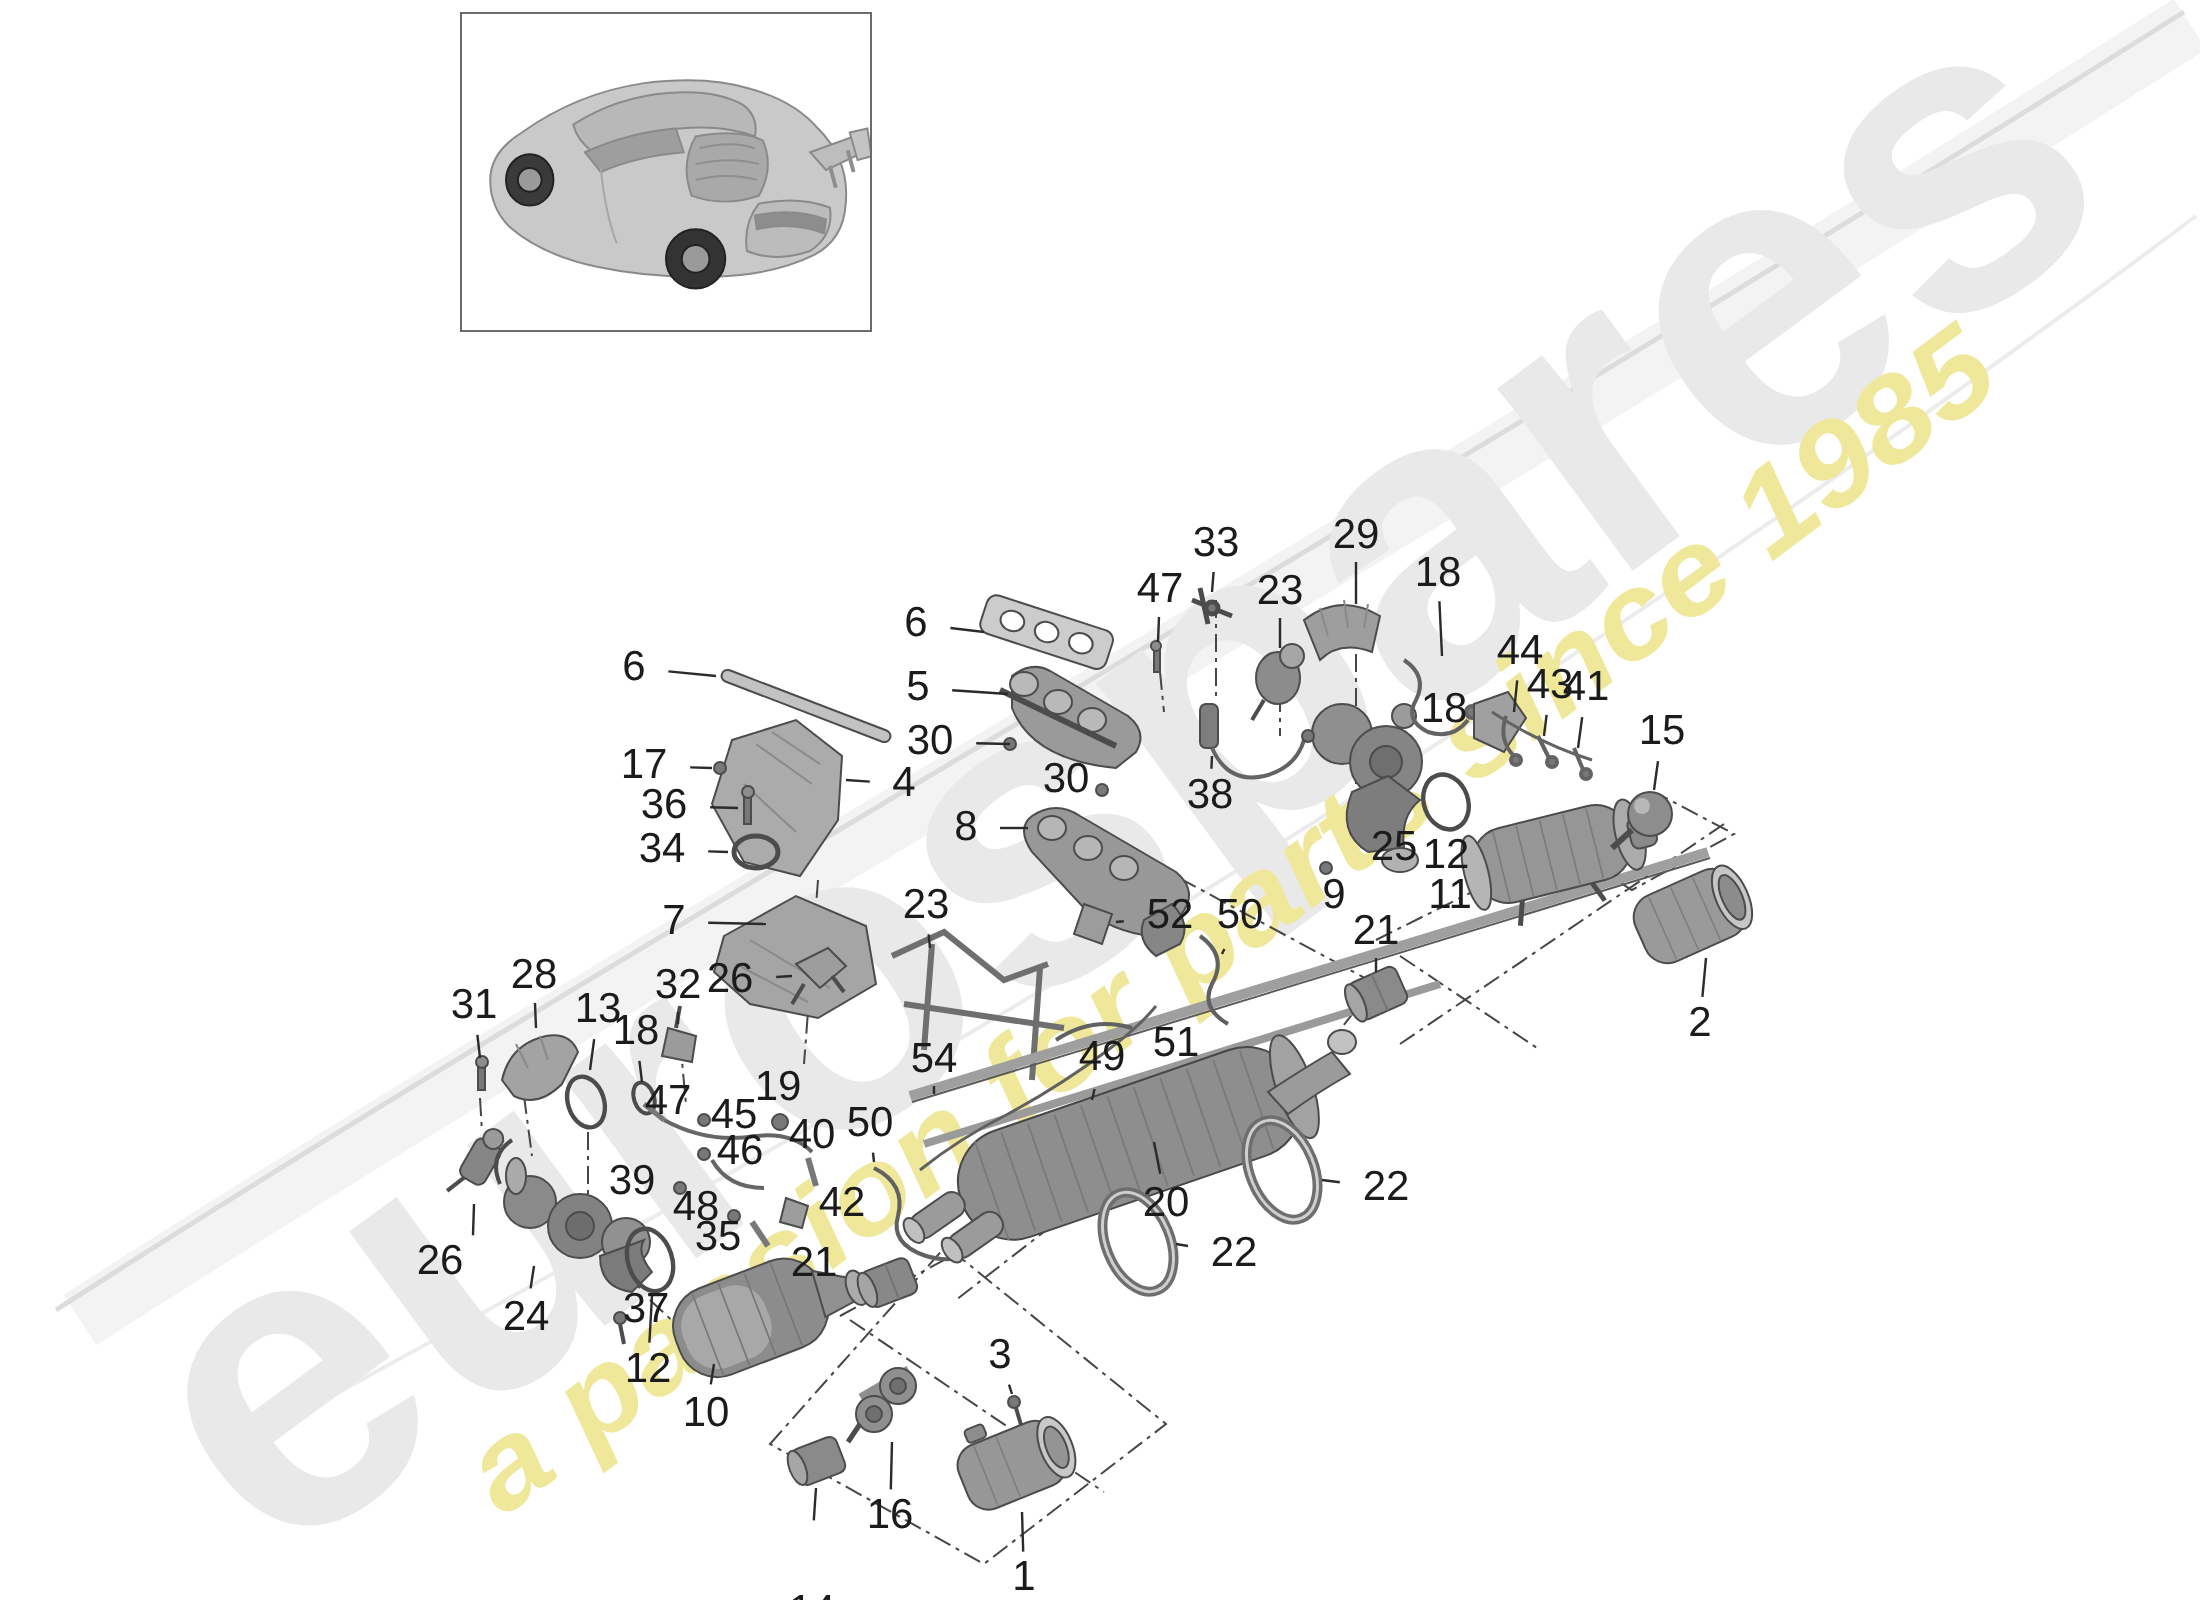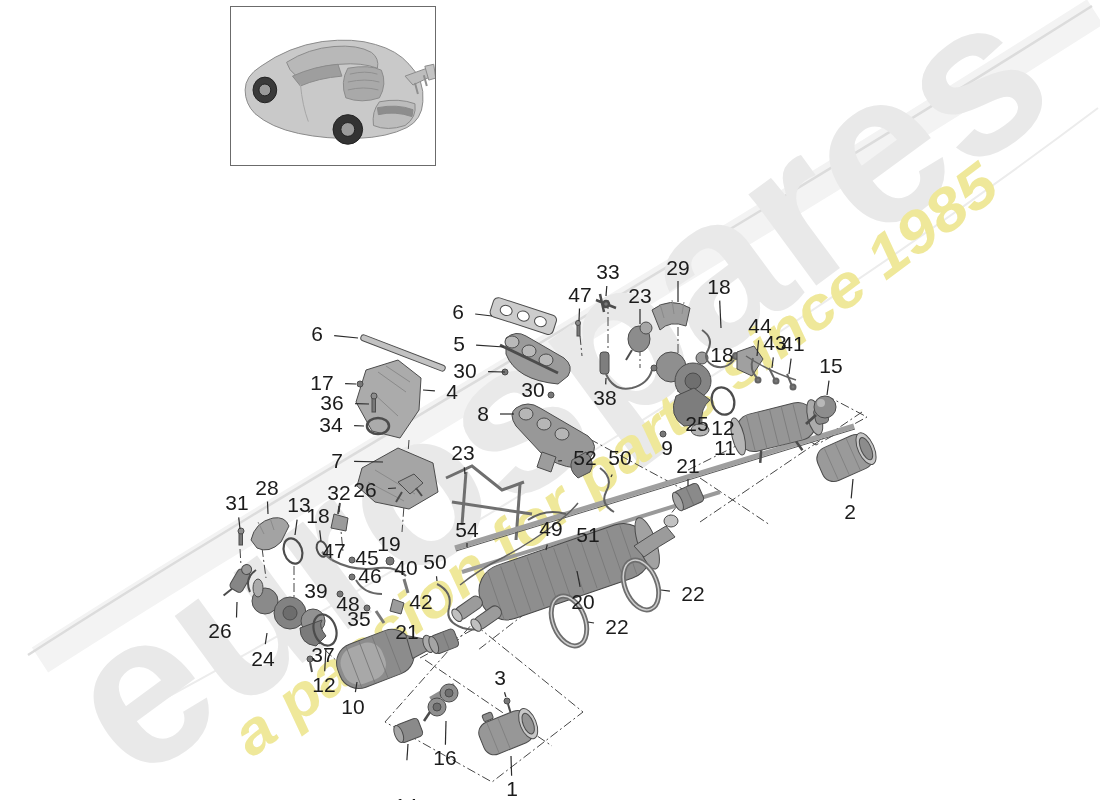--- a/index.html
+++ b/index.html
@@ -395,21 +395,21 @@
       <div class="callout" style="left: 725px; top: 448px;">11</div>
       <div class="callout" style="left: 850px; top: 512px;">2</div>
       <div class="callout" style="left: 688px; top: 466px;">21</div>
       <div class="callout" style="left: 337px; top: 461px;">7</div>
       <div class="callout" style="left: 463px; top: 453px;">23</div>
       <div class="callout" style="left: 365px; top: 490px;">26</div>
       <div class="callout" style="left: 585px; top: 458px;">52</div>
       <div class="callout" style="left: 620px; top: 458px;">50</div>
       <div class="callout" style="left: 467px; top: 530px;">54</div>
       <div class="callout" style="left: 551px; top: 529px;">49</div>
-      <div class="callout" style="left: 588px; top: 535px;">51</div>
+      <div class="callout" style="left: 588px; top: 522px;">51</div>
       <div class="callout" style="left: 237px; top: 503px;">31</div>
       <div class="callout" style="left: 267px; top: 488px;">28</div>
       <div class="callout" style="left: 299px; top: 505px;">13</div>
       <div class="callout" style="left: 318px; top: 516px;">18</div>
       <div class="callout" style="left: 339px; top: 493px;">32</div>
       <div class="callout" style="left: 334px; top: 551px;">47</div>
       <div class="callout" style="left: 367px; top: 558px;">45</div>
       <div class="callout" style="left: 370px; top: 576px;">46</div>
       <div class="callout" style="left: 389px; top: 544px;">19</div>
       <div class="callout" style="left: 406px; top: 568px;">40</div>

